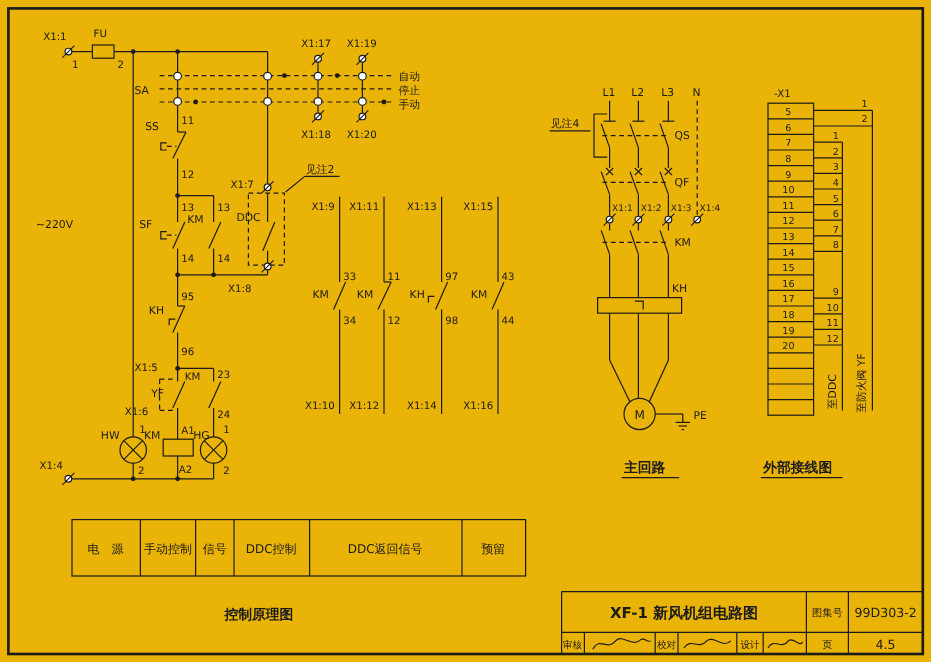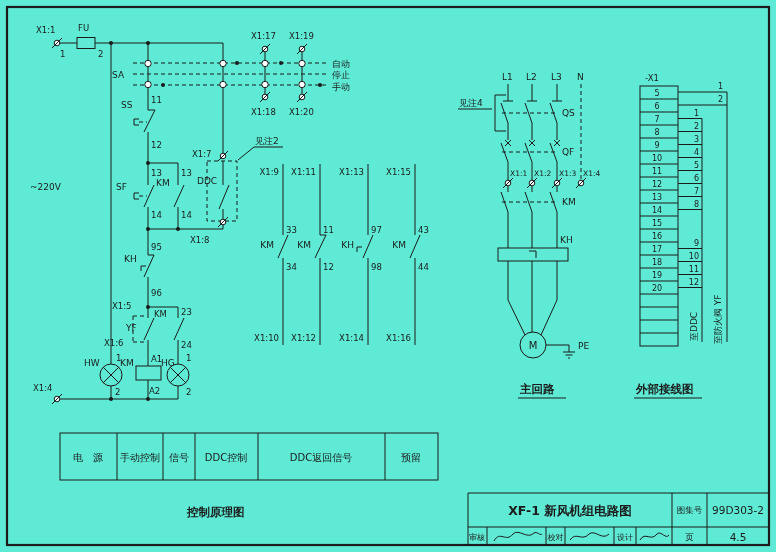--- a/index.html
+++ b/index.html
@@ -1,16 +1,16 @@
 <!DOCTYPE html>
 <html><head>
 <meta charset="utf-8">
 <style>
   html,body{margin:0;padding:0;background:#ffffff;}
-  #page{position:relative;width:776px;height:552px;background:#5eead4;overflow:hidden;
+  #page{position:relative;width:776px;height:552px;background:#eab308;overflow:hidden;
         font-family:"DejaVu Sans",sans-serif;}
   svg{position:absolute;left:0;top:0;}
   svg text{fill:#1b1b1b;font-family:"DejaVu Sans",sans-serif;}
   .ln{stroke:#1b1b1b;stroke-width:1;fill:none;}
   .lnb{stroke:#1b1b1b;stroke-width:2.2;fill:none;}
   .dash{stroke:#1b1b1b;stroke-width:1;fill:none;stroke-dasharray:4 3;}
   .dot{fill:#1b1b1b;stroke:none;}
   .term{stroke:#1b1b1b;stroke-width:1;fill:#ffffff;}
   .t8{font-size:8px;} .t85{font-size:8.5px;} .t9{font-size:9px;} .t75{font-size:7.5px;}
   .t10{font-size:10px;} .t105{font-size:10.5px;} .t11{font-size:11.5px;font-weight:bold;}

